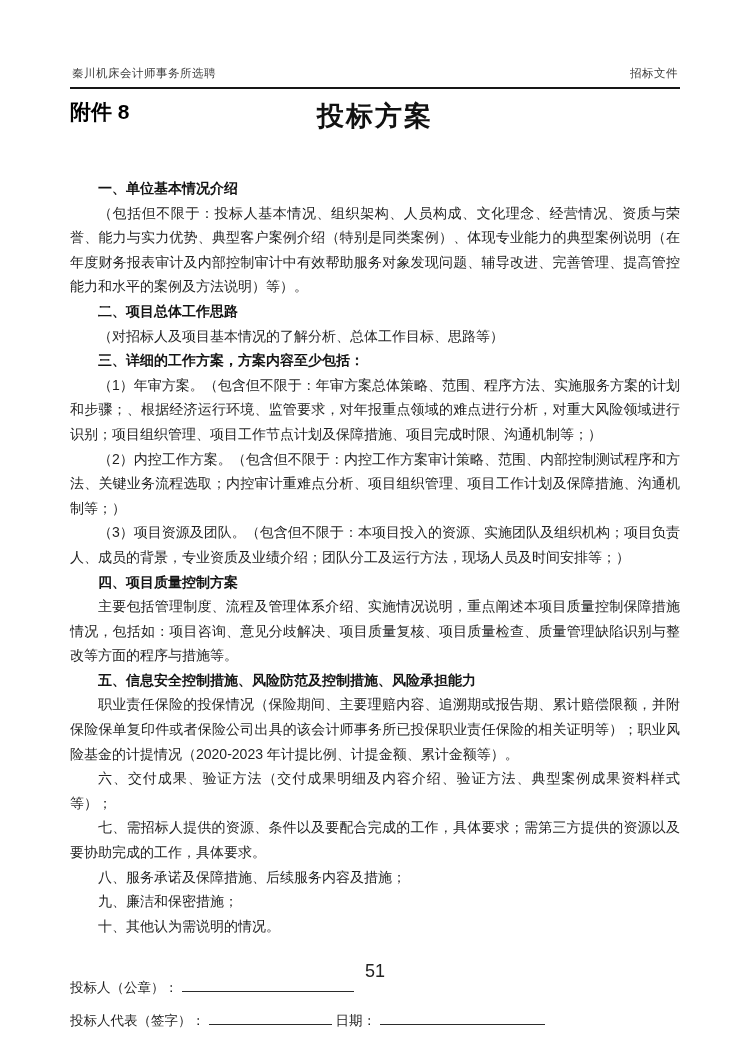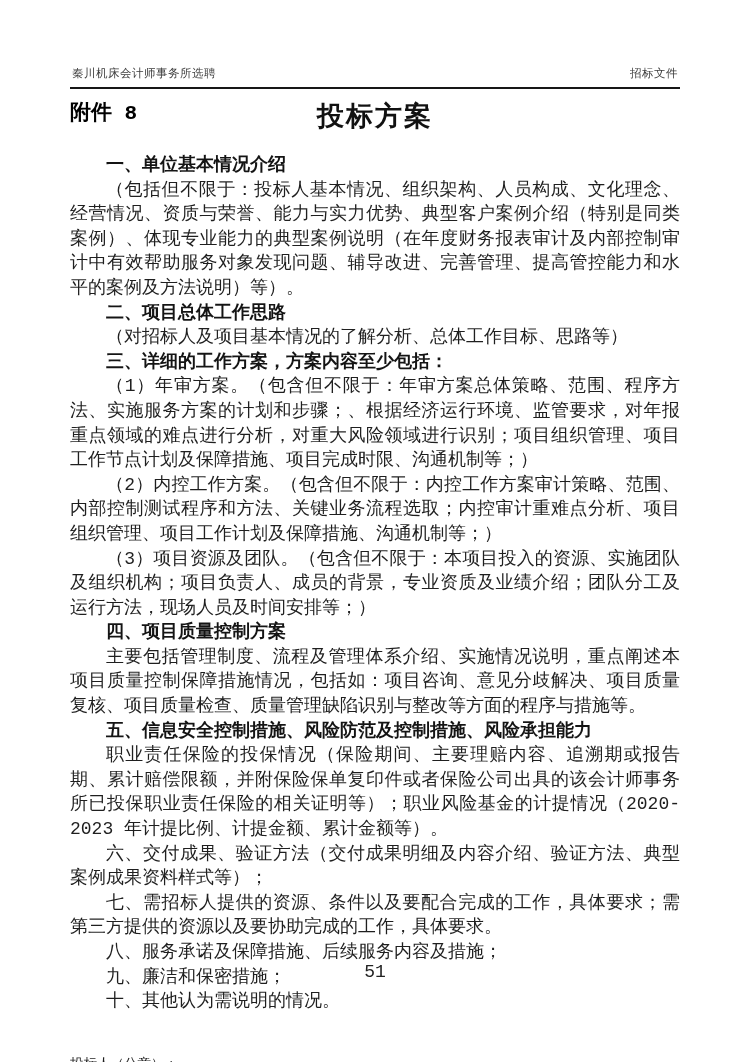--- a/index.html
+++ b/index.html
@@ -8,21 +8,21 @@
     background: #ffffff;
   }
   .page {
     position: relative;
     width: 750px;
     height: 1062px;
     margin: 0 auto;
     background: #ffffff;
     box-sizing: border-box;
     padding: 66px 70px 0 70px;
-    font-family: Liberation Mono, monospace;
+    font-family: Liberation Sans, sans-serif;
     color: #1f1f1f;
     overflow: hidden;
   }
   .doc-header {
     display: flex;
     justify-content: space-between;
     align-items: flex-end;
     font-size: 11.5px;
     color: #3d3d3d;
     padding: 0 2px 6px 2px;
@@ -43,22 +43,22 @@
     color: #000000;
   }
   .title-main {
     text-align: center;
     font-size: 27px;
     font-weight: bold;
     color: #111111;
     letter-spacing: 2px;
   }
   .doc-body {
-    margin-top: 21px;
-    font-size: 18px;
+    margin-top: 44px;
+    font-size: 14px;
     line-height: 24.6px;
     text-align: justify;
   }
   .doc-body p.para {
     margin: 0;
     text-indent: 2em;
   }
   .doc-body p.bold {
     font-weight: bold;
     color: #141414;

